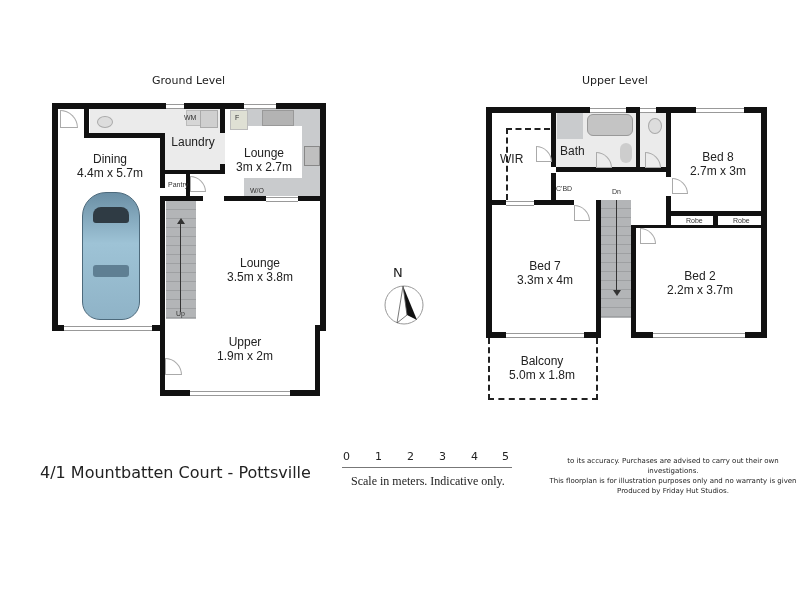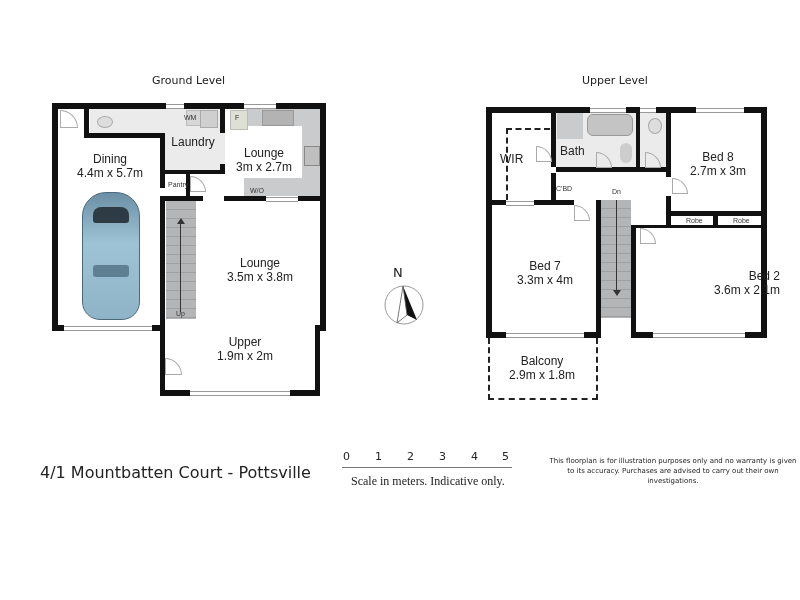--- a/index.html
+++ b/index.html
@@ -189,41 +189,42 @@
     <span class="room-name">Bath</span>
   </div>
   <div class="room-label" style="left:678px;top:150px;width:80px;">
     <span class="room-name">Bed 8</span>
     <span class="room-dim">2.7m x 3m</span>
   </div>
   <div class="room-label" style="left:500px;top:259px;width:90px;">
     <span class="room-name">Bed 7</span>
     <span class="room-dim">3.3m x 4m</span>
   </div>
-  <div class="room-label" style="left:680px;top:269px;width:100px;text-align:right;">
+  <div class="room-label" style="left:650px;top:269px;width:100px;">
     <span class="room-name">Bed 2</span>
-    <span class="room-dim">3.6m x 2.1m</span>
+    <span class="room-dim">2.2m x 3.7m</span>
   </div>
   <div class="room-label" style="left:494px;top:354px;width:96px;">
     <span class="room-name">Balcony</span>
-    <span class="room-dim">2.9m x 1.8m</span>
+    <span class="room-dim">5.0m x 1.8m</span>
   </div>
 </div>
 
 <div>
   <div class="footer-title" style="left:40px;top:463px;">4/1 Mountbatten Court - Pottsville</div>
 
   <div>
     <div class="scale-num" style="left:343px;top:450px;">0</div>
     <div class="scale-num" style="left:375px;top:450px;">1</div>
     <div class="scale-num" style="left:407px;top:450px;">2</div>
     <div class="scale-num" style="left:439px;top:450px;">3</div>
     <div class="scale-num" style="left:471px;top:450px;">4</div>
     <div class="scale-num" style="left:502px;top:450px;">5</div>
     <div class="abs" style="left:342px;top:467px;width:170px;height:1px;background:#777;"></div>
     <div class="abs" style="left:351px;top:474px;font-size:12px;font-family:Liberation Serif, serif;color:#222;">Scale in meters. Indicative only.</div>
   </div>
 
   <div class="disclaimer" style="left:548px;top:456px;width:250px;">
+    <div>to its accuracy. Purchases are advised to carry out their own investigations.</div>
     <div>This floorplan is for illustration purposes only and no warranty is given</div>
-    <div>to its accuracy. Purchases are advised to carry out their own investigations.</div>
+    <div>Produced by Friday Hut Studios.</div>
   </div>
 </div>
 
 </body></html>

